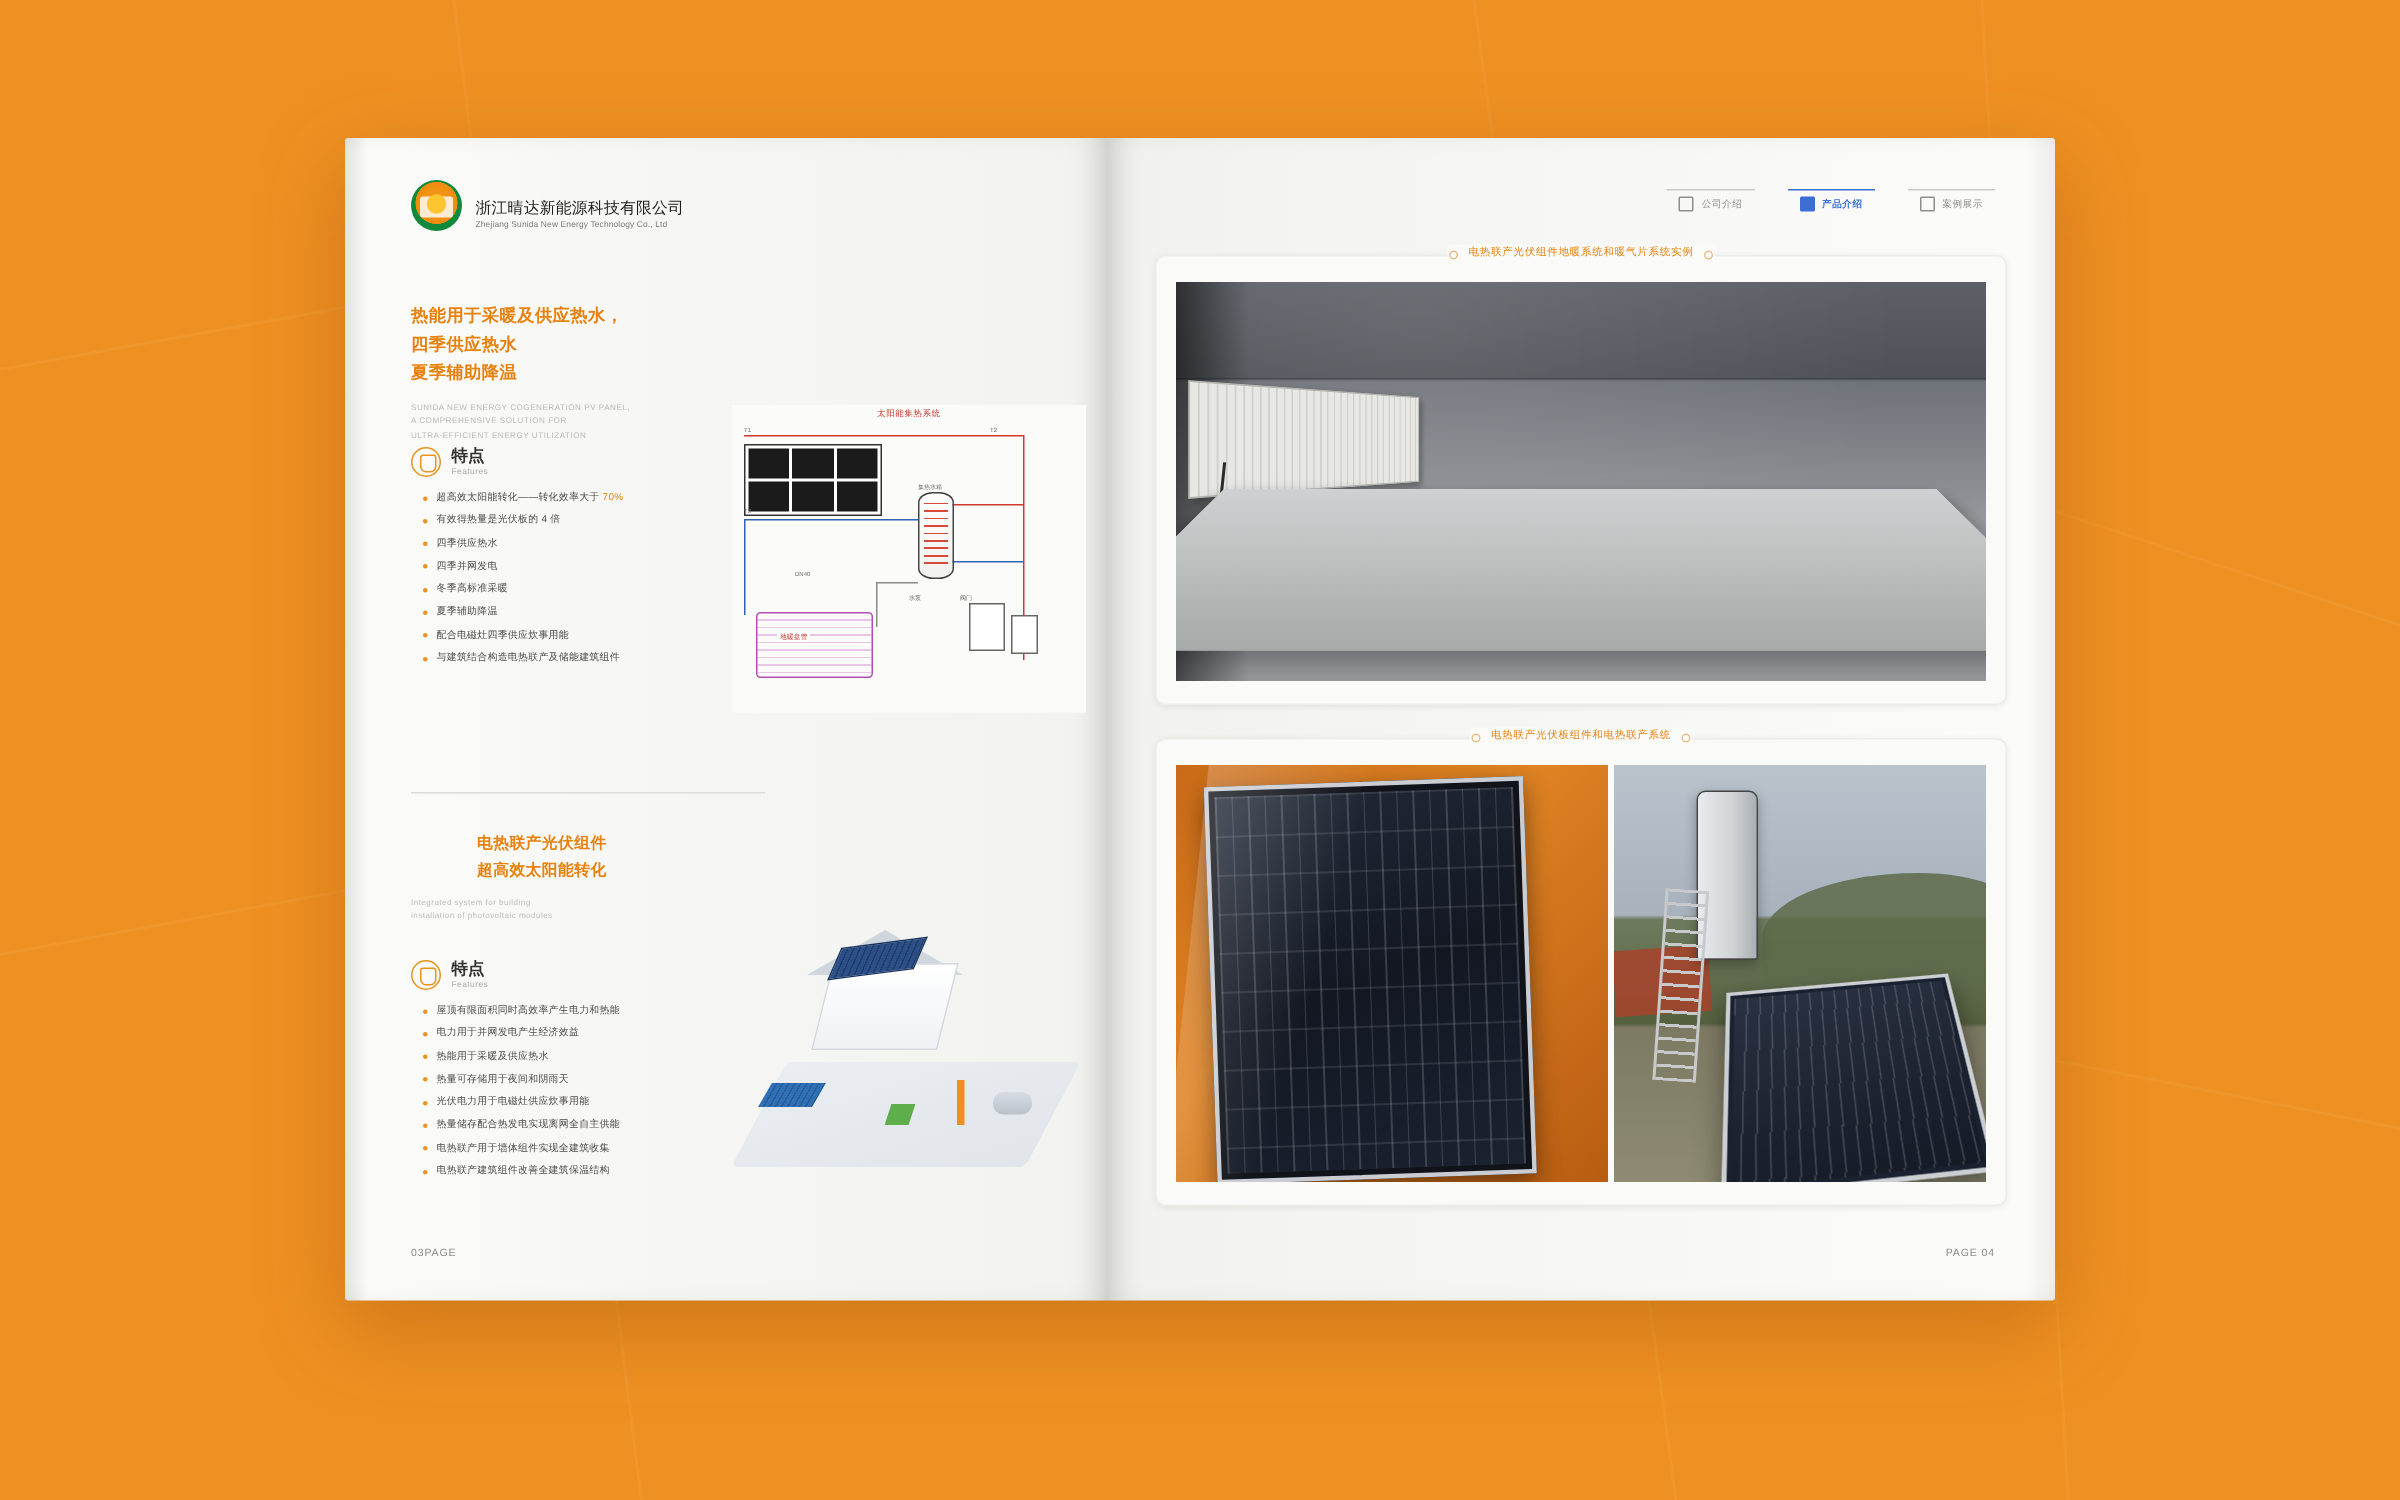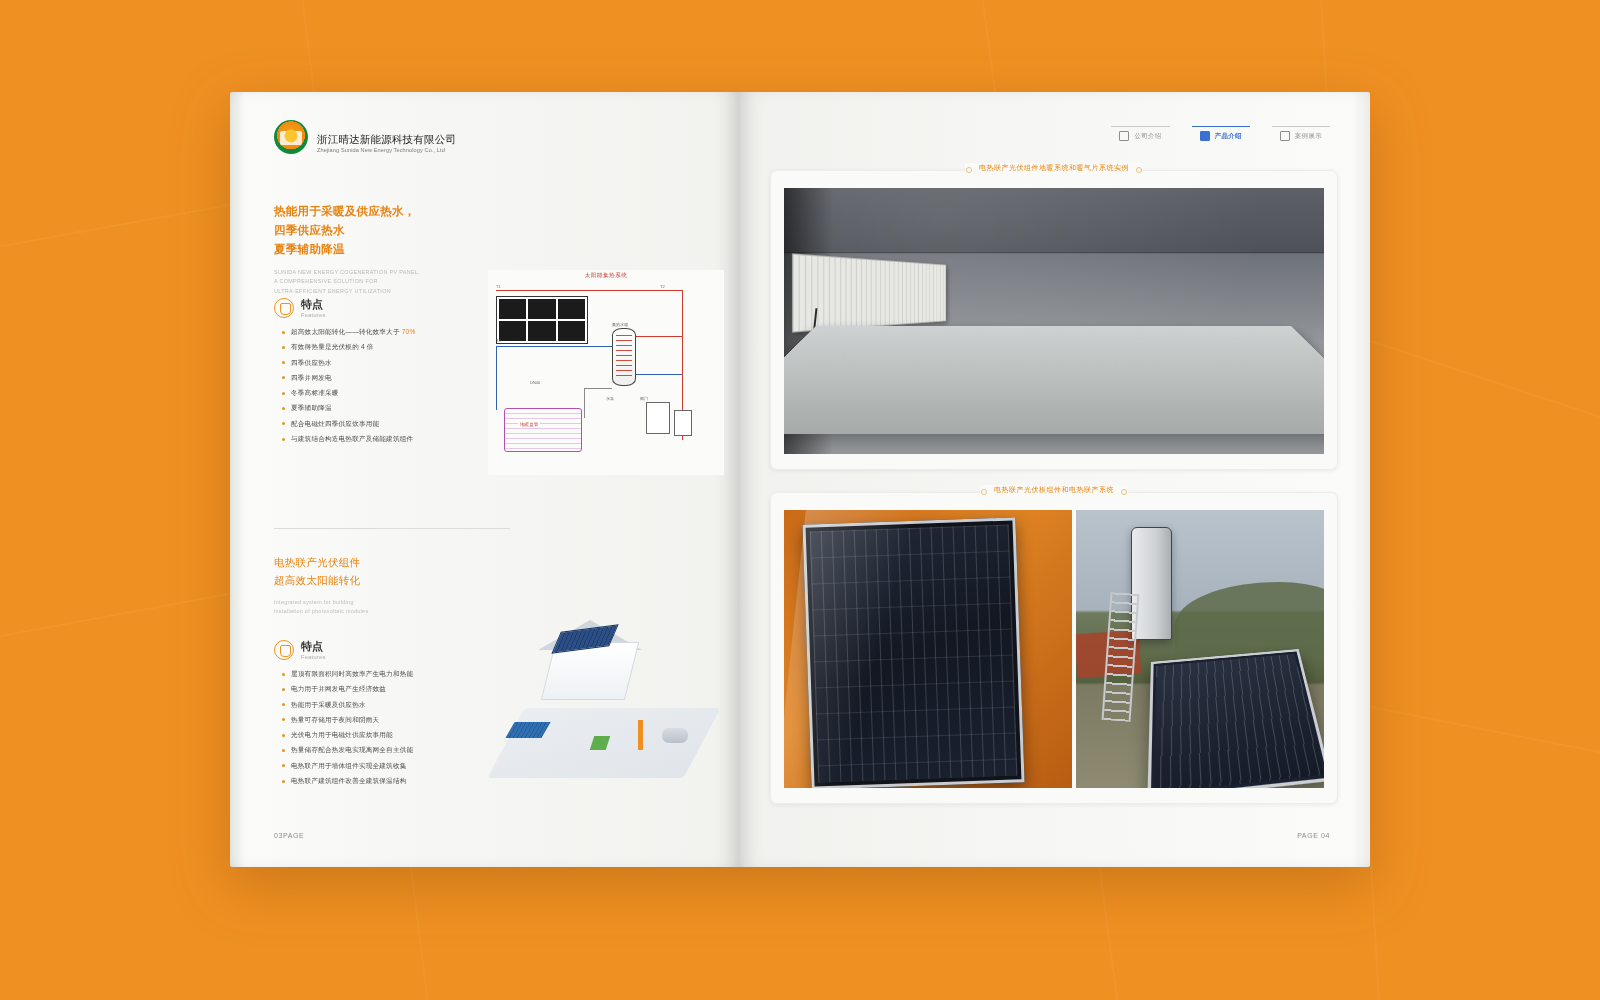--- a/index.html
+++ b/index.html
@@ -194,24 +194,25 @@
   }
 
   .headline2 {
     position: absolute;
     left: 44px;
     top: 462px;
     width: 250px;
   }
   .headline2 .ln {
     font-size: 10.5px;
-    font-weight: normal;
+    font-weight: bold;
     color: #e8820f;
     line-height: 1.7;
     letter-spacing: .3px;
+    margin-left: 44px;
   }
   .headline2 .sub {
     margin-top: 8px;
     font-size: 5.4px;
     color: #bcbcb9;
     line-height: 1.8;
     letter-spacing: .3px;
   }
 
   .page-num-left {

